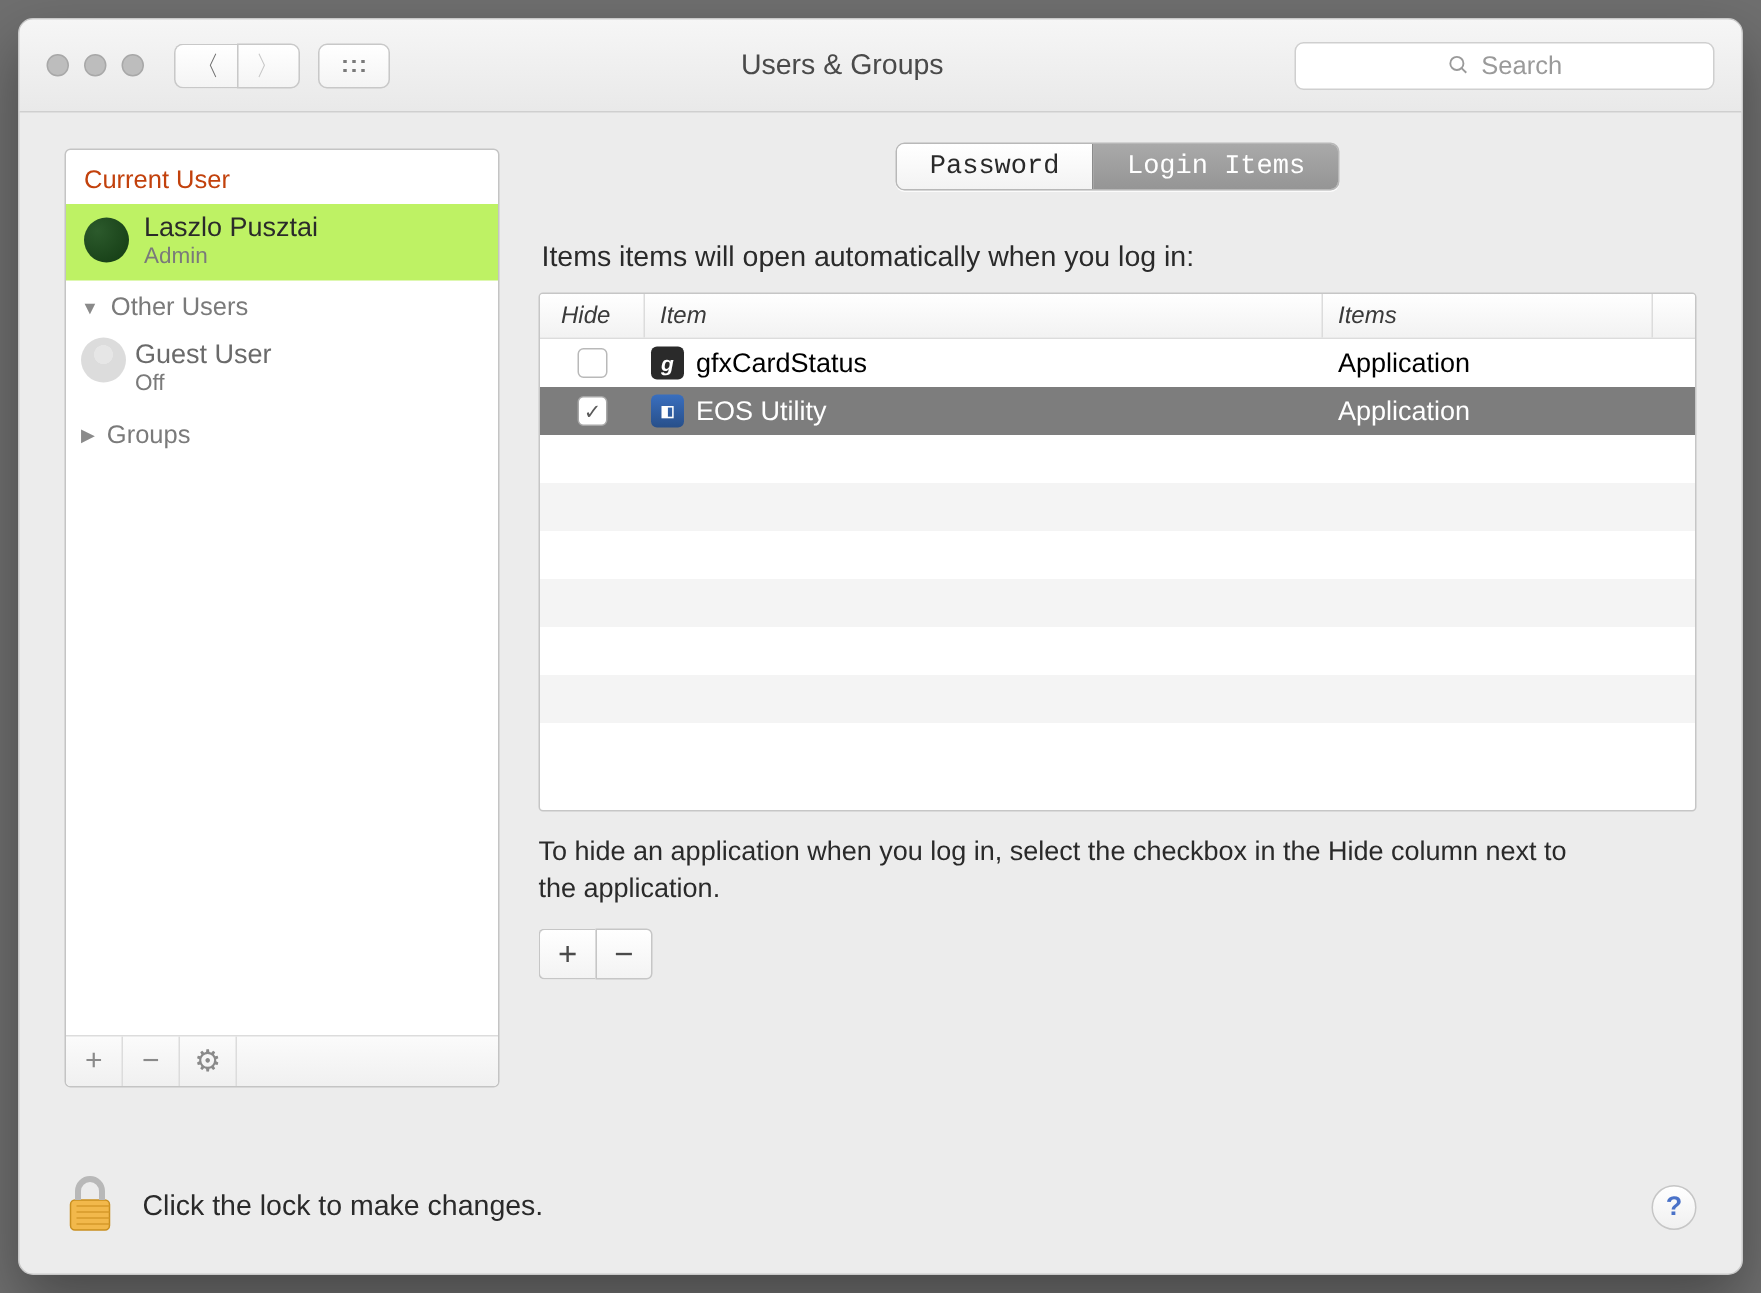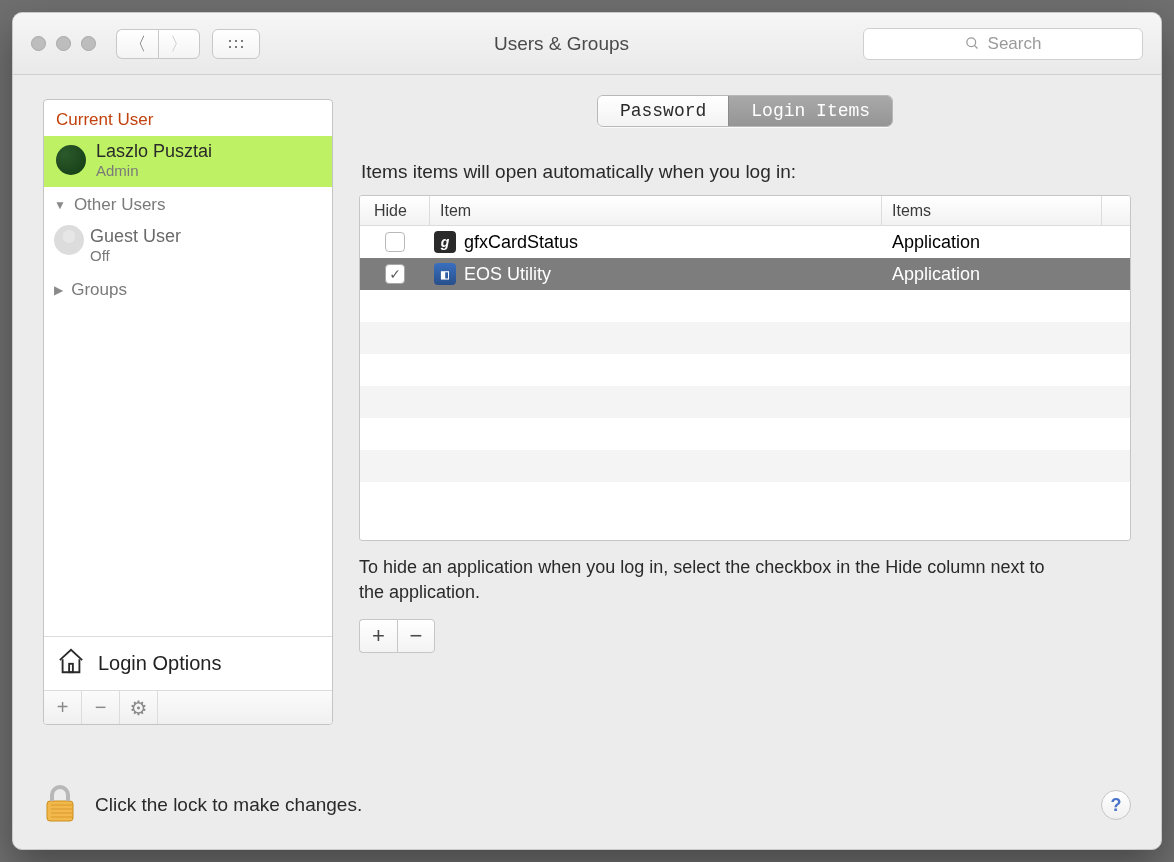--- a/index.html
+++ b/index.html
@@ -106,21 +106,21 @@
   }
   .seg-btn.inactive { background: linear-gradient(#a9a9a9,#959595); color: #fff; border-left: 1px solid #8b8b8b; }
   .subtitle { margin: 34px 0 12px 2px; font-size: 19px; color: #2a2a2a; }
 
   .table {
     border: 1px solid #c6c6c6; border-radius: 3px; overflow: hidden; background: #fff;
     height: 346px; display: flex; flex-direction: column;
   }
   .thead {
     height: 30px; display: flex; align-items: center; background: linear-gradient(#ffffff,#f2f2f2);
-    border-bottom: 1px solid #dcdcdc; font-size: 16px; color: #3a3a3a;
+    border-bottom: 1px solid #dcdcdc; font-size: 16px; color: #3a3a3a; font-style: italic;
   }
   .th-hide { width: 70px; padding-left: 14px; border-right: 1px solid #dcdcdc; height: 100%; display:flex; align-items:center; }
   .th-item { flex: 1; padding-left: 10px; border-right: 1px solid #dcdcdc; height:100%; display:flex; align-items:center; }
   .th-kind { width: 220px; padding-left: 10px; border-right: 1px solid #dcdcdc; height:100%; display:flex; align-items:center; }
   .th-tail { width: 28px; }
   .tbody { flex: 1; overflow: hidden; }
   .trow { height: 32px; display: flex; align-items: center; font-size: 18px; }
   .trow.stripe { background: #f4f4f4; }
   .trow.selected { background: #7d7d7d; color: #fff; }
   .td-hide { width: 70px; display: flex; justify-content: center; }
@@ -213,30 +213,20 @@
             <div class="avatar guest"></div>
             <div>
               <div class="user-name" style="color:#6a6a6a">Guest User</div>
               <div class="user-sub">Off</div>
             </div>
           </div>
           <div class="section-row">
             <span class="disclosure">▶</span>
             <span>Groups</span>
           </div>
-        </div>
-        <div class="login-options">
-          <span class="house-icon">
-            <svg viewBox="0 0 32 30">
-                <path d="M4 14 L16 3 L28 14"></path>
-                <path d="M7 13 V27 H25 V13"></path>
-                <rect x="14" y="18" width="4" height="9"></rect>
-              </svg>
-          </span>
-          <span>Login Options</span>
         </div>
         <div class="sb-footer">
           <div class="fbtn">
               <span>+</span>
             </div>
           <div class="fbtn">
               <span>−</span>
             </div>
           <div class="fbtn gear">
               <span>⚙</span>

